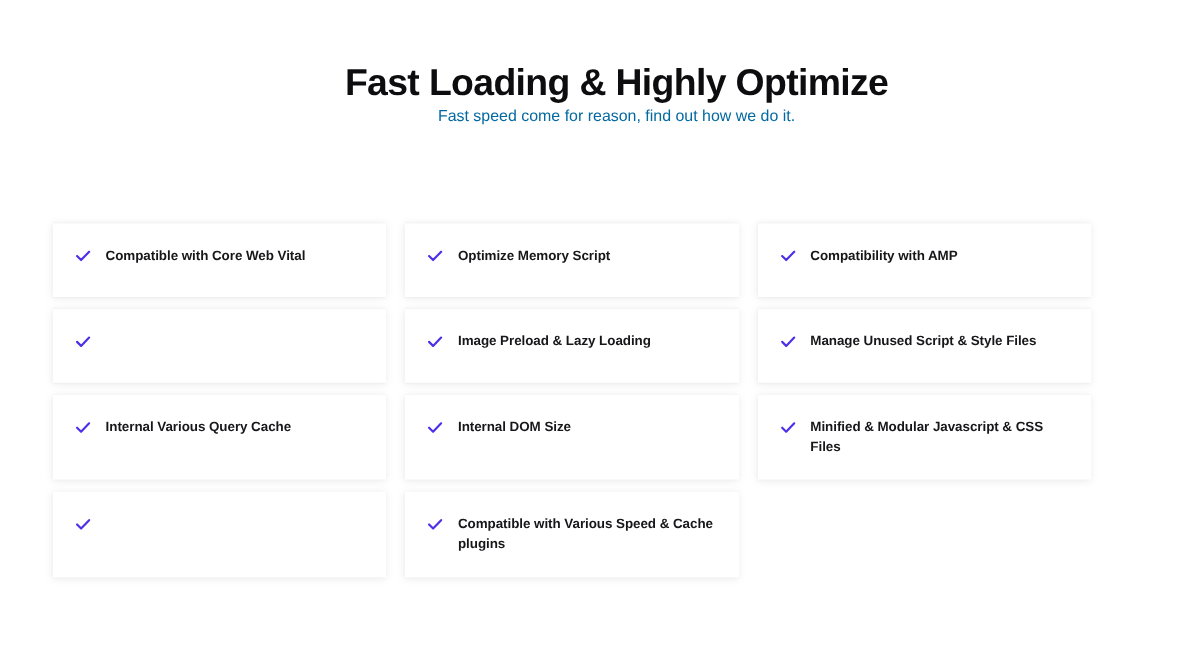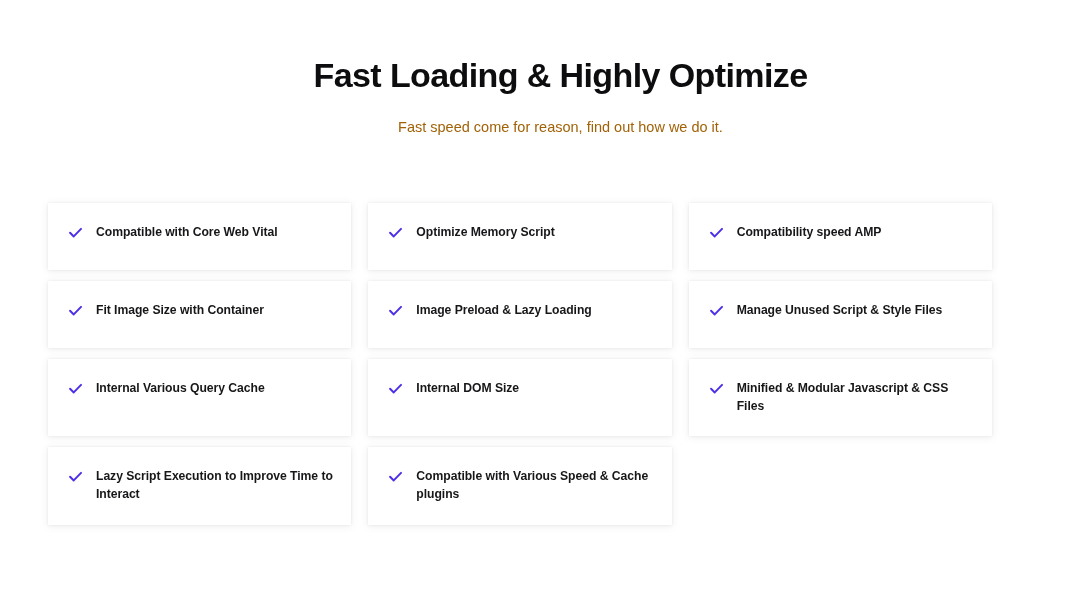--- a/index.html
+++ b/index.html
@@ -32,24 +32,23 @@
 
   .page-title {
     font-size: 34px;
     font-weight: 800;
     letter-spacing: -0.6px;
     color: #0d0d0f;
     line-height: 1.22;
   }
 
   .page-subtitle {
-    margin-top: 21px;
     font-size: 14.5px;
     font-weight: 400;
-    color: #a16207;
+    color: #0369a1;
     line-height: 1.4;
   }
 
   
   .features-grid {
     position: absolute;
     left: 48px;
     top: 203px;
     width: 944px;
     display: grid;
@@ -121,30 +120,29 @@
       </span>
       <span class="feature-label">Optimize Memory Script</span>
     </div>
 
     <div class="feature-card">
       <span class="check-icon">
         <svg viewBox="0 0 16 16" aria-hidden="true">
             <path d="M2.2 8.3 L6.1 12.2 L13.9 4.1" fill="none" stroke="#4b30e8" stroke-width="2.1" stroke-linecap="round" stroke-linejoin="round"></path>
           </svg>
       </span>
-      <span class="feature-label">Compatibility speed AMP</span>
-    </div>
-
-    <div class="feature-card">
-      <span class="check-icon">
-        <svg viewBox="0 0 16 16" aria-hidden="true">
-            <path d="M2.2 8.3 L6.1 12.2 L13.9 4.1" fill="none" stroke="#4b30e8" stroke-width="2.1" stroke-linecap="round" stroke-linejoin="round"></path>
-          </svg>
-      </span>
-      <span class="feature-label">Fit Image Size with Container</span>
+      <span class="feature-label">Compatibility with AMP</span>
+    </div>
+
+    <div class="feature-card">
+      <span class="check-icon">
+        <svg viewBox="0 0 16 16" aria-hidden="true">
+            <path d="M2.2 8.3 L6.1 12.2 L13.9 4.1" fill="none" stroke="#4b30e8" stroke-width="2.1" stroke-linecap="round" stroke-linejoin="round"></path>
+          </svg>
+      </span>
     </div>
 
     <div class="feature-card">
       <span class="check-icon">
         <svg viewBox="0 0 16 16" aria-hidden="true">
             <path d="M2.2 8.3 L6.1 12.2 L13.9 4.1" fill="none" stroke="#4b30e8" stroke-width="2.1" stroke-linecap="round" stroke-linejoin="round"></path>
           </svg>
       </span>
       <span class="feature-label">Image Preload &amp; Lazy Loading</span>
     </div>
@@ -185,21 +183,20 @@
       </span>
       <span class="feature-label">Minified &amp; Modular Javascript &amp; CSS Files</span>
     </div>
 
     <div class="feature-card">
       <span class="check-icon">
         <svg viewBox="0 0 16 16" aria-hidden="true">
             <path d="M2.2 8.3 L6.1 12.2 L13.9 4.1" fill="none" stroke="#4b30e8" stroke-width="2.1" stroke-linecap="round" stroke-linejoin="round"></path>
           </svg>
       </span>
-      <span class="feature-label">Lazy Script Execution to Improve Time to Interact</span>
     </div>
 
     <div class="feature-card">
       <span class="check-icon">
         <svg viewBox="0 0 16 16" aria-hidden="true">
             <path d="M2.2 8.3 L6.1 12.2 L13.9 4.1" fill="none" stroke="#4b30e8" stroke-width="2.1" stroke-linecap="round" stroke-linejoin="round"></path>
           </svg>
       </span>
       <span class="feature-label">Compatible with Various Speed &amp; Cache plugins</span>
     </div>

